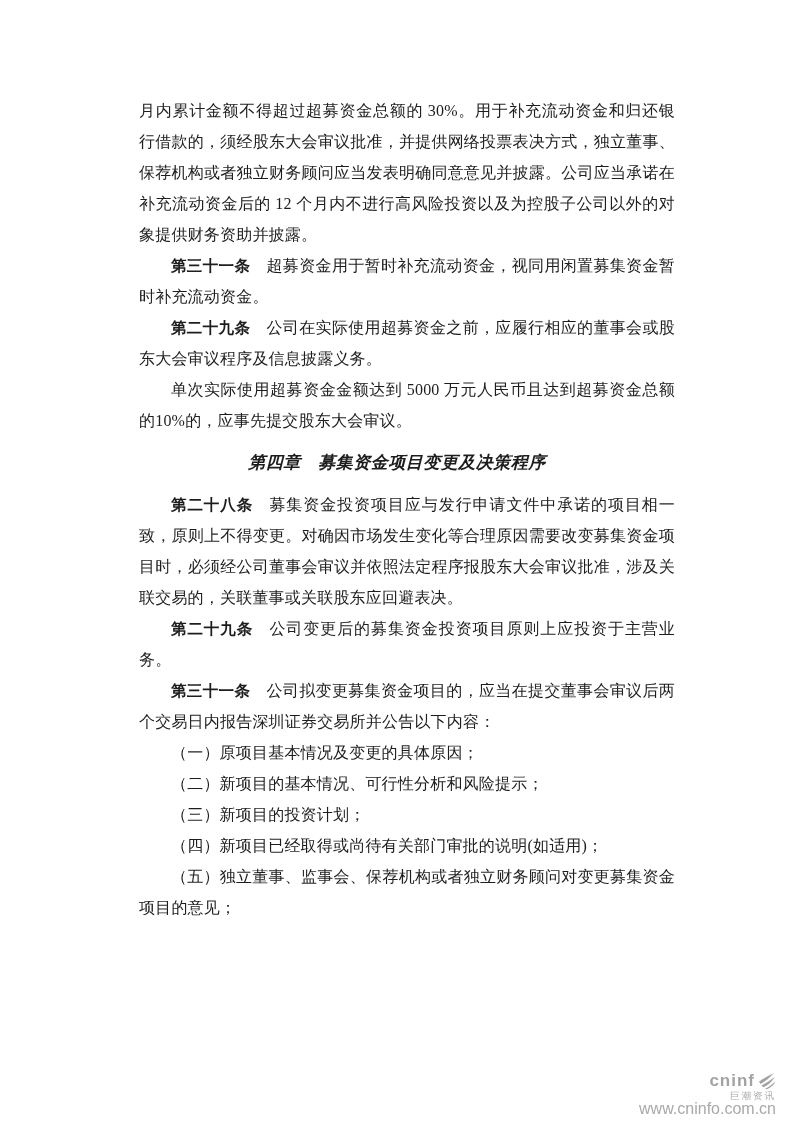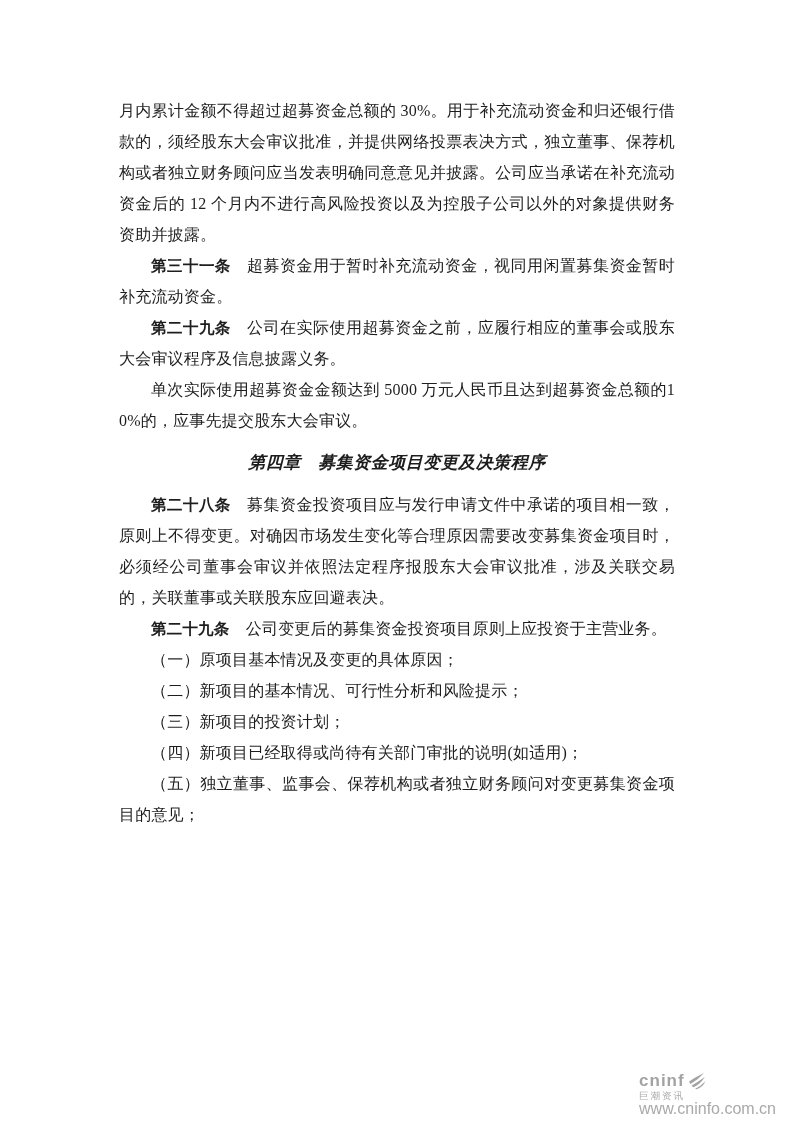--- a/index.html
+++ b/index.html
@@ -26,20 +26,21 @@
     width: 556px;
   }
 
   .para {
     font-size: 16px;
     line-height: 31px;
     text-align: justify;
     text-indent: 2em;
     letter-spacing: 0.2px;
     word-break: break-all;
+    margin-left: 20px;
   }
 
   .para.no-indent {
     text-indent: 0;
   }
 
   .article-lead {
     font-weight: bold;
     margin-right: 1.05em;
     font-family: "Liberation Sans", "DejaVu Sans", sans-serif;
@@ -56,21 +57,21 @@
     letter-spacing: 0.5px;
     font-style: italic;
   }
 
   .footer {
     position: absolute;
     right: 17px;
     bottom: 7px;
     display: flex;
     flex-direction: column;
-    align-items: flex-start;
+    align-items: flex-end;
     color: #a3a3a3;
   }
 
   .logo-row {
     display: flex;
     align-items: center;
     gap: 2px;
   }
 
   .logo-text {
@@ -111,20 +112,21 @@
 <div class="page">
 
   <div class="content">
       <p class="para no-indent">月内累计金额不得超过超募资金总额的 30%。用于补充流动资金和归还银行借款的，须经股东大会审议批准，并提供网络投票表决方式，独立董事、保荐机构或者独立财务顾问应当发表明确同意意见并披露。公司应当承诺在补充流动资金后的 12 个月内不进行高风险投资以及为控股子公司以外的对象提供财务资助并披露。</p>
       <p class="para"><b class="article-lead">第三十一条</b><span>超募资金用于暂时补充流动资金，视同用闲置募集资金暂时补充流动资金。</span></p>
       <p class="para"><b class="article-lead">第二十九条</b><span>公司在实际使用超募资金之前，应履行相应的董事会或股东大会审议程序及信息披露义务。</span></p>
       <p class="para">单次实际使用超募资金金额达到 5000 万元人民币且达到超募资金总额的10%的，应事先提交股东大会审议。</p>
       <div class="chapter-heading">第四章　募集资金项目变更及决策程序</div>
       <p class="para"><b class="article-lead">第二十八条</b><span>募集资金投资项目应与发行申请文件中承诺的项目相一致，原则上不得变更。对确因市场发生变化等合理原因需要改变募集资金项目时，必须经公司董事会审议并依照法定程序报股东大会审议批准，涉及关联交易的，关联董事或关联股东应回避表决。</span></p>
       <p class="para"><b class="article-lead">第二十九条</b><span>公司变更后的募集资金投资项目原则上应投资于主营业务。</span></p>
+      <p class="para"><b class="article-lead">第三十一条</b><span>公司拟变更募集资金项目的，应当在提交董事会审议后两个交易日内报告深圳证券交易所并公告以下内容：</span></p>
       <p class="para">（一）原项目基本情况及变更的具体原因；</p>
       <p class="para">（二）新项目的基本情况、可行性分析和风险提示；</p>
       <p class="para">（三）新项目的投资计划；</p>
       <p class="para">（四）新项目已经取得或尚待有关部门审批的说明(如适用)；</p>
       <p class="para">（五）独立董事、监事会、保荐机构或者独立财务顾问对变更募集资金项目的意见；</p>
     </div>
 
   <div class="footer">
     <div class="logo-row">
       <span class="logo-text">cninf</span>

